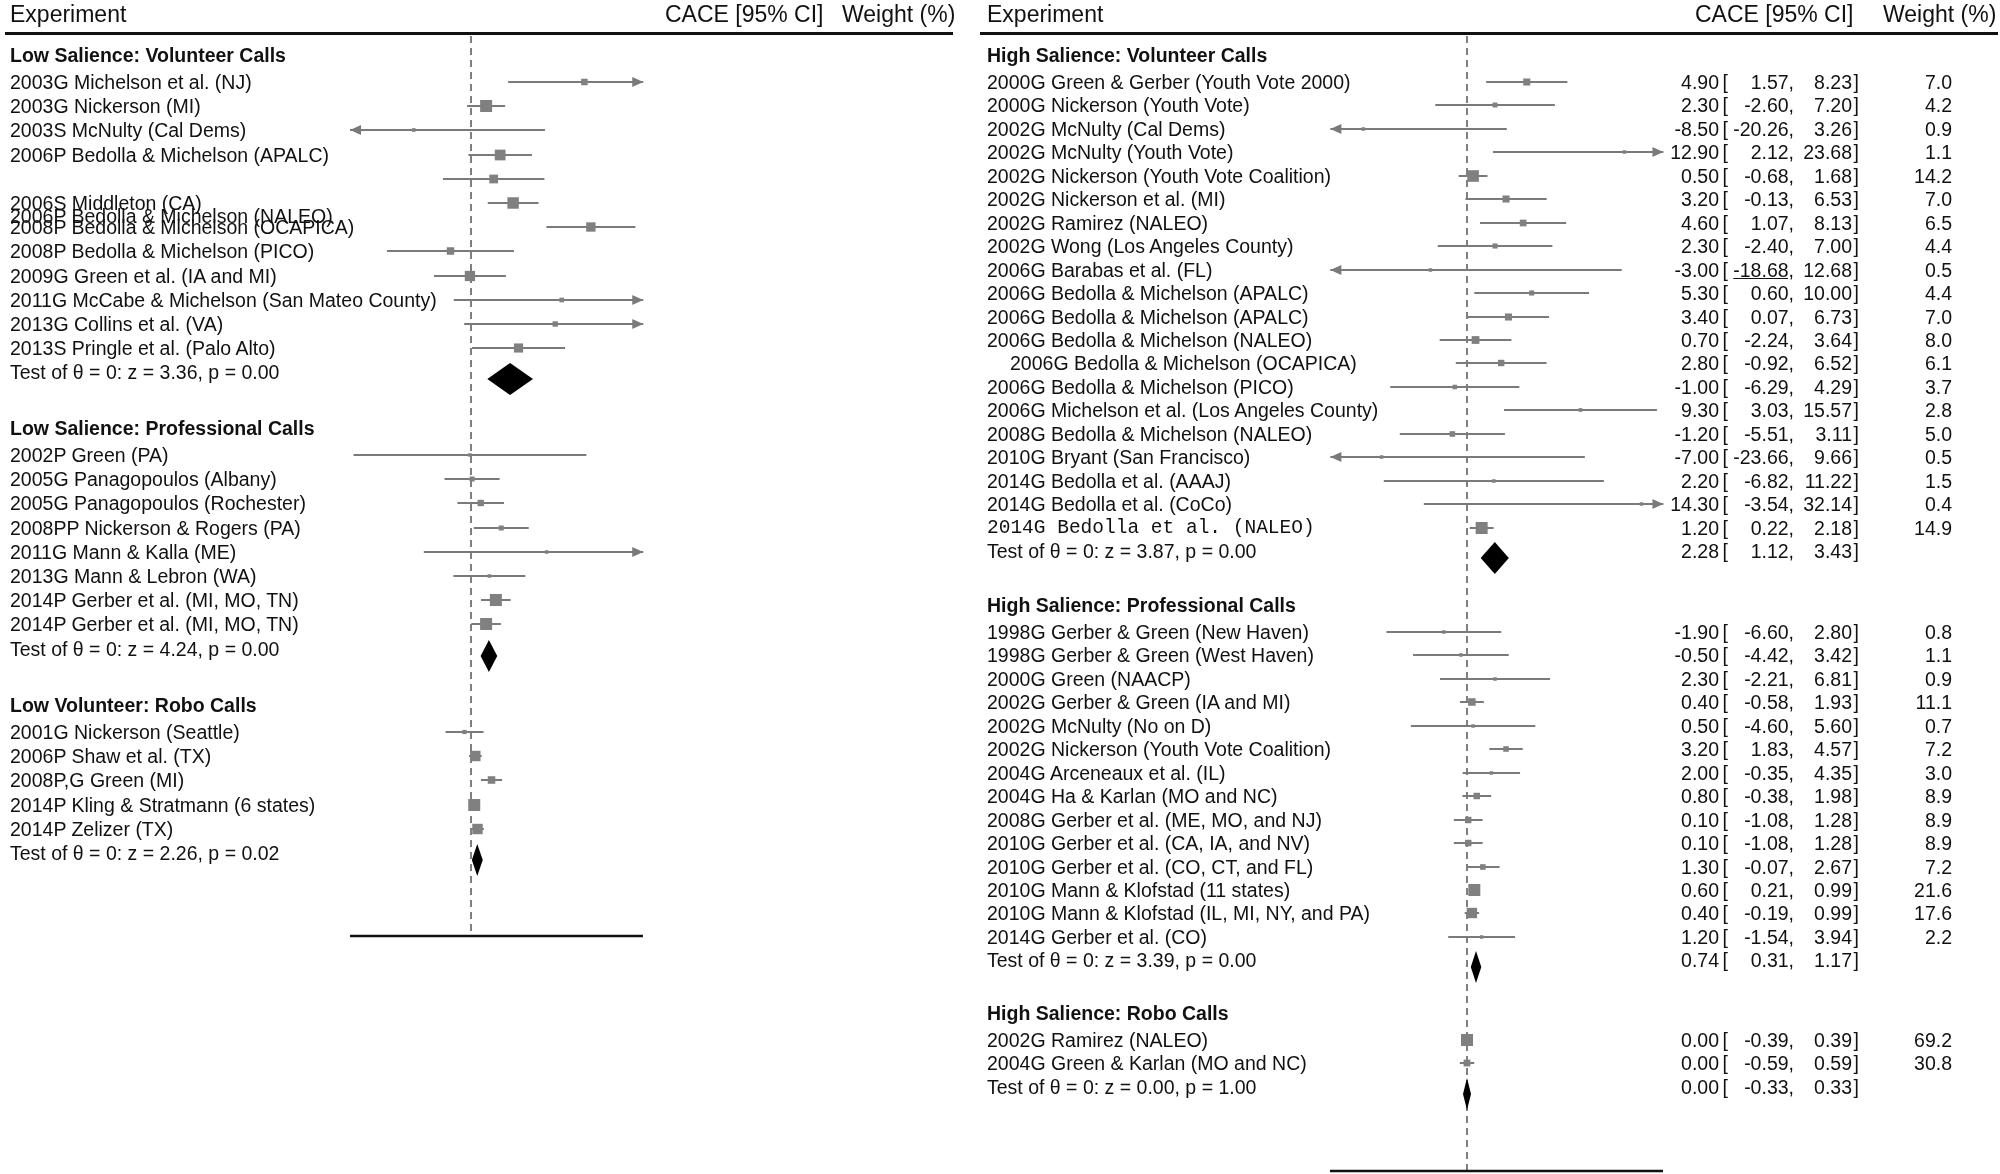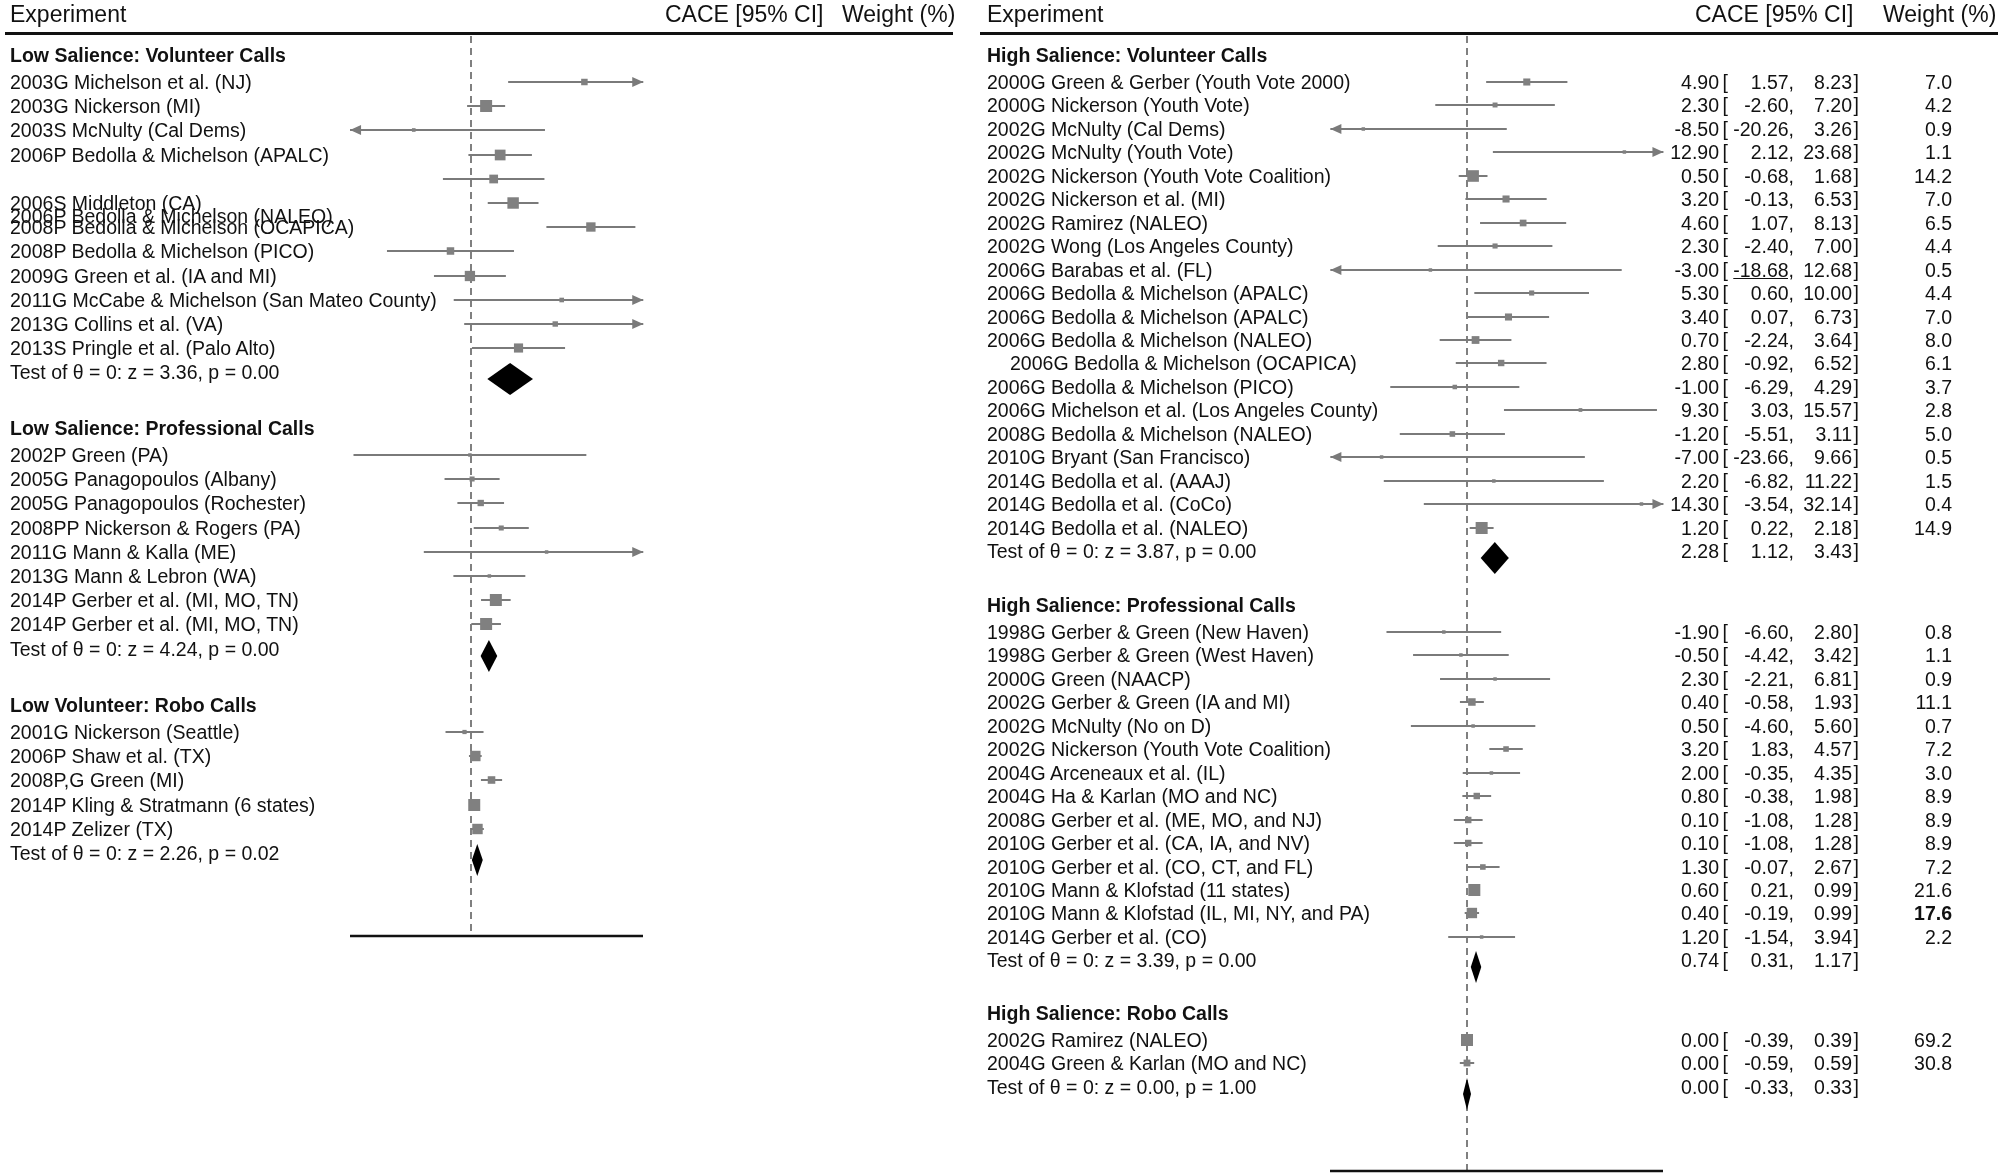--- a/index.html
+++ b/index.html
@@ -251,21 +251,21 @@
       <div class="num" style="right: 148px; left: auto; position: absolute; top: 470px;">11.22</div>
       <div class="num" style="right: 141px; left: auto; position: absolute; top: 470px;">]</div>
       <div class="num" style="right: 48px; left: auto; position: absolute; top: 470px;">1.5</div>
       <div class="lbl" style="left: 987px; top: 493px;">2014G Bedolla et al. (CoCo)</div>
       <div class="num" style="right: 281px; left: auto; position: absolute; top: 493px;">14.30</div>
       <div class="num" style="right: 272px; left: auto; position: absolute; top: 493px;">[</div>
       <div class="num" style="right: 206px; left: auto; position: absolute; top: 493px;">-3.54,</div>
       <div class="num" style="right: 148px; left: auto; position: absolute; top: 493px;">32.14</div>
       <div class="num" style="right: 141px; left: auto; position: absolute; top: 493px;">]</div>
       <div class="num" style="right: 48px; left: auto; position: absolute; top: 493px;">0.4</div>
-      <div class="lbl" style="left: 987px; top: 517px;">2014G Bedolla et al. (NALEO)</div>
+      <div class="lbl" style="left: 987px; top: 517px; font-family: Liberation Mono, monospace;">2014G Bedolla et al. (NALEO)</div>
       <div class="num" style="right: 281px; left: auto; position: absolute; top: 517px;">1.20</div>
       <div class="num" style="right: 272px; left: auto; position: absolute; top: 517px;">[</div>
       <div class="num" style="right: 206px; left: auto; position: absolute; top: 517px;">0.22,</div>
       <div class="num" style="right: 148px; left: auto; position: absolute; top: 517px;">2.18</div>
       <div class="num" style="right: 141px; left: auto; position: absolute; top: 517px;">]</div>
       <div class="num" style="right: 48px; left: auto; position: absolute; top: 517px;">14.9</div>
       <div class="lbl" style="left: 987px; top: 540px;">Test of θ = 0: z = 3.87, p = 0.00</div>
       <div class="num" style="right: 281px; left: auto; position: absolute; top: 540px;">2.28</div>
       <div class="num" style="right: 272px; left: auto; position: absolute; top: 540px;">[</div>
       <div class="num" style="right: 206px; left: auto; position: absolute; top: 540px;">1.12,</div>
@@ -355,21 +355,21 @@
       <div class="num" style="right: 206px; left: auto; position: absolute; top: 879px;">0.21,</div>
       <div class="num" style="right: 148px; left: auto; position: absolute; top: 879px;">0.99</div>
       <div class="num" style="right: 141px; left: auto; position: absolute; top: 879px;">]</div>
       <div class="num" style="right: 48px; left: auto; position: absolute; top: 879px;">21.6</div>
       <div class="lbl" style="left: 987px; top: 902px;">2010G Mann &amp; Klofstad (IL, MI, NY, and PA)</div>
       <div class="num" style="right: 281px; left: auto; position: absolute; top: 902px;">0.40</div>
       <div class="num" style="right: 272px; left: auto; position: absolute; top: 902px;">[</div>
       <div class="num" style="right: 206px; left: auto; position: absolute; top: 902px;">-0.19,</div>
       <div class="num" style="right: 148px; left: auto; position: absolute; top: 902px;">0.99</div>
       <div class="num" style="right: 141px; left: auto; position: absolute; top: 902px;">]</div>
-      <div class="num" style="right: 48px; left: auto; position: absolute; top: 902px; font-weight: bold;">17.6</div>
+      <div class="num" style="right: 48px; left: auto; position: absolute; top: 902px;">17.6</div>
       <div class="lbl" style="left: 987px; top: 926px;">2014G Gerber et al. (CO)</div>
       <div class="num" style="right: 281px; left: auto; position: absolute; top: 926px;">1.20</div>
       <div class="num" style="right: 272px; left: auto; position: absolute; top: 926px;">[</div>
       <div class="num" style="right: 206px; left: auto; position: absolute; top: 926px;">-1.54,</div>
       <div class="num" style="right: 148px; left: auto; position: absolute; top: 926px;">3.94</div>
       <div class="num" style="right: 141px; left: auto; position: absolute; top: 926px;">]</div>
       <div class="num" style="right: 48px; left: auto; position: absolute; top: 926px;">2.2</div>
       <div class="lbl" style="left: 987px; top: 949px;">Test of θ = 0: z = 3.39, p = 0.00</div>
       <div class="num" style="right: 281px; left: auto; position: absolute; top: 949px;">0.74</div>
       <div class="num" style="right: 272px; left: auto; position: absolute; top: 949px;">[</div>

